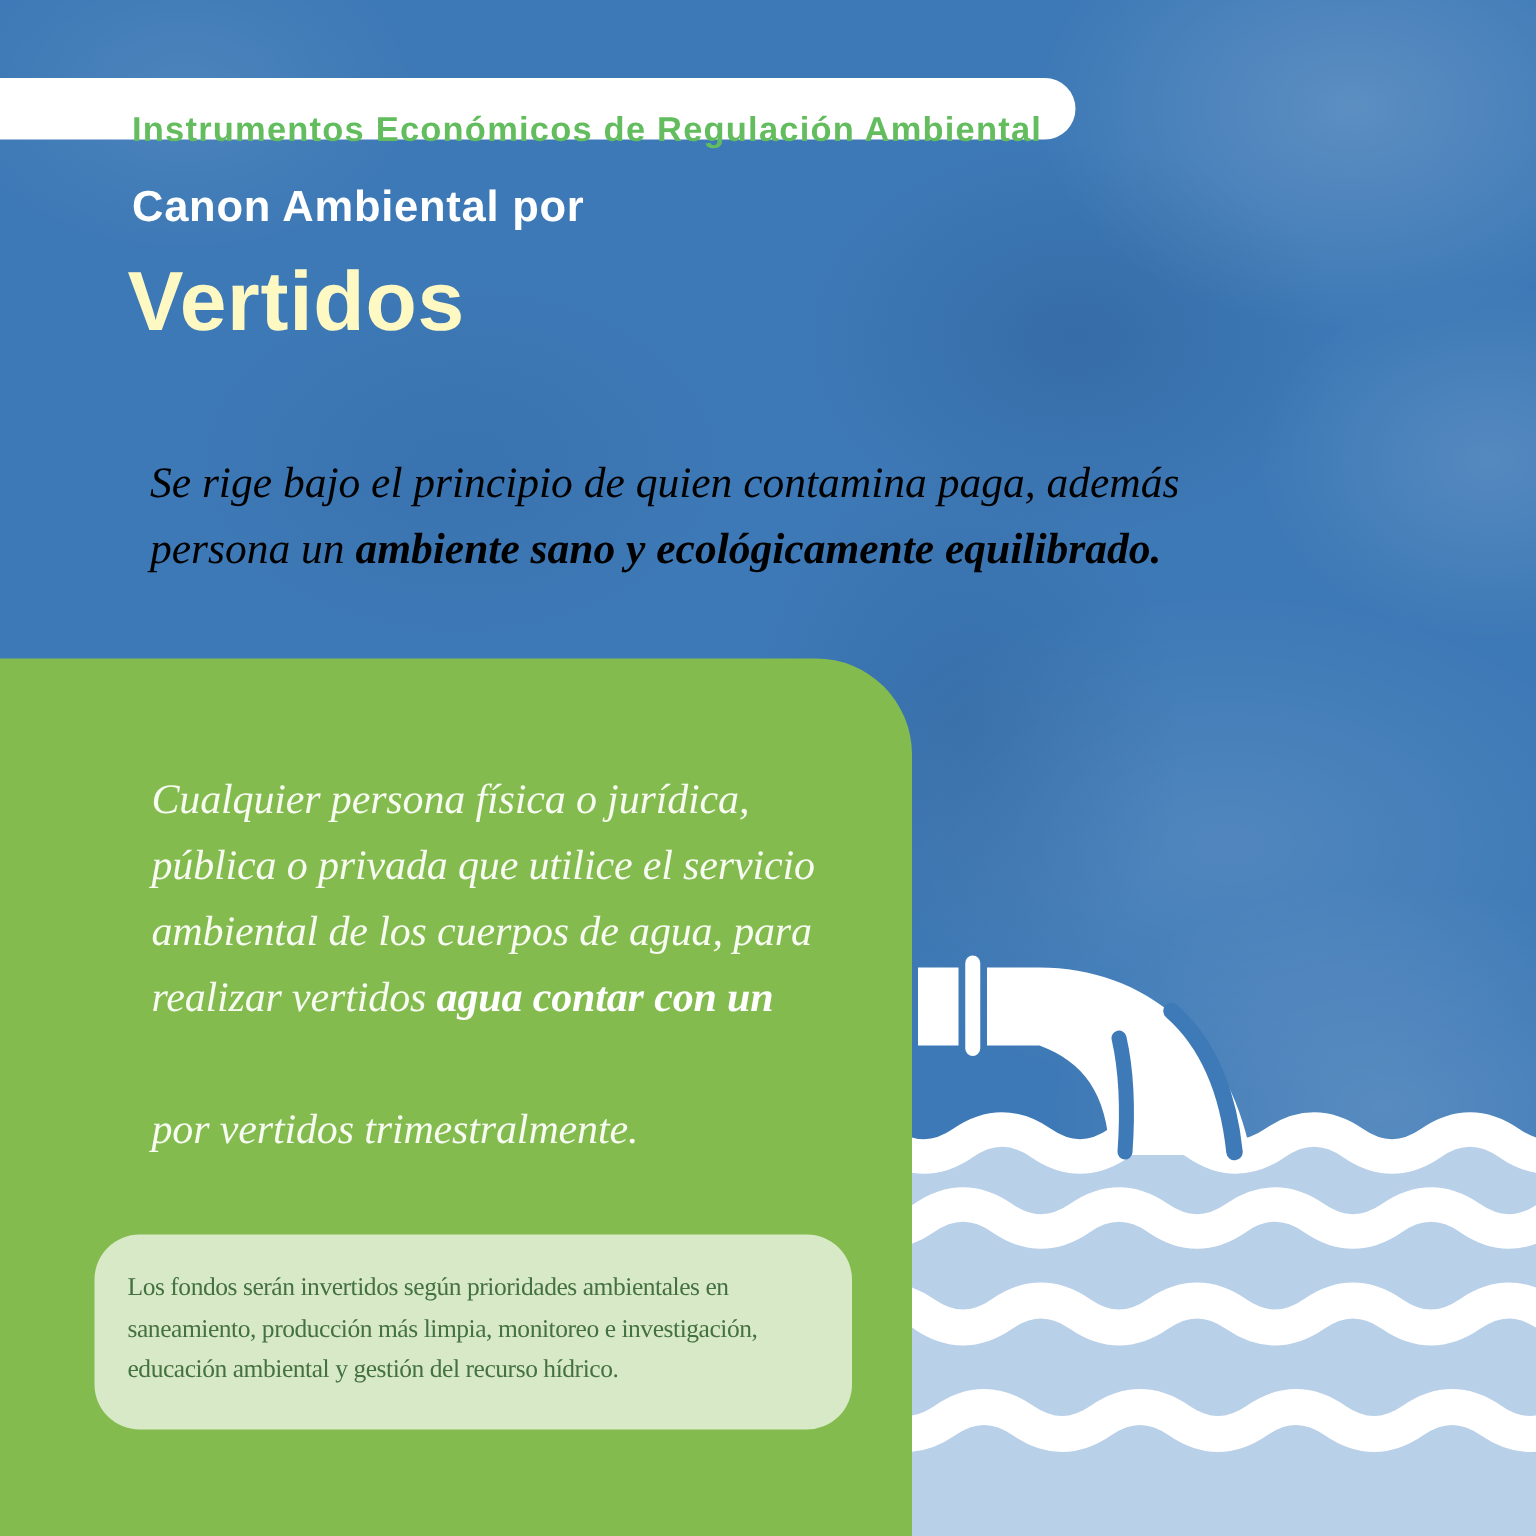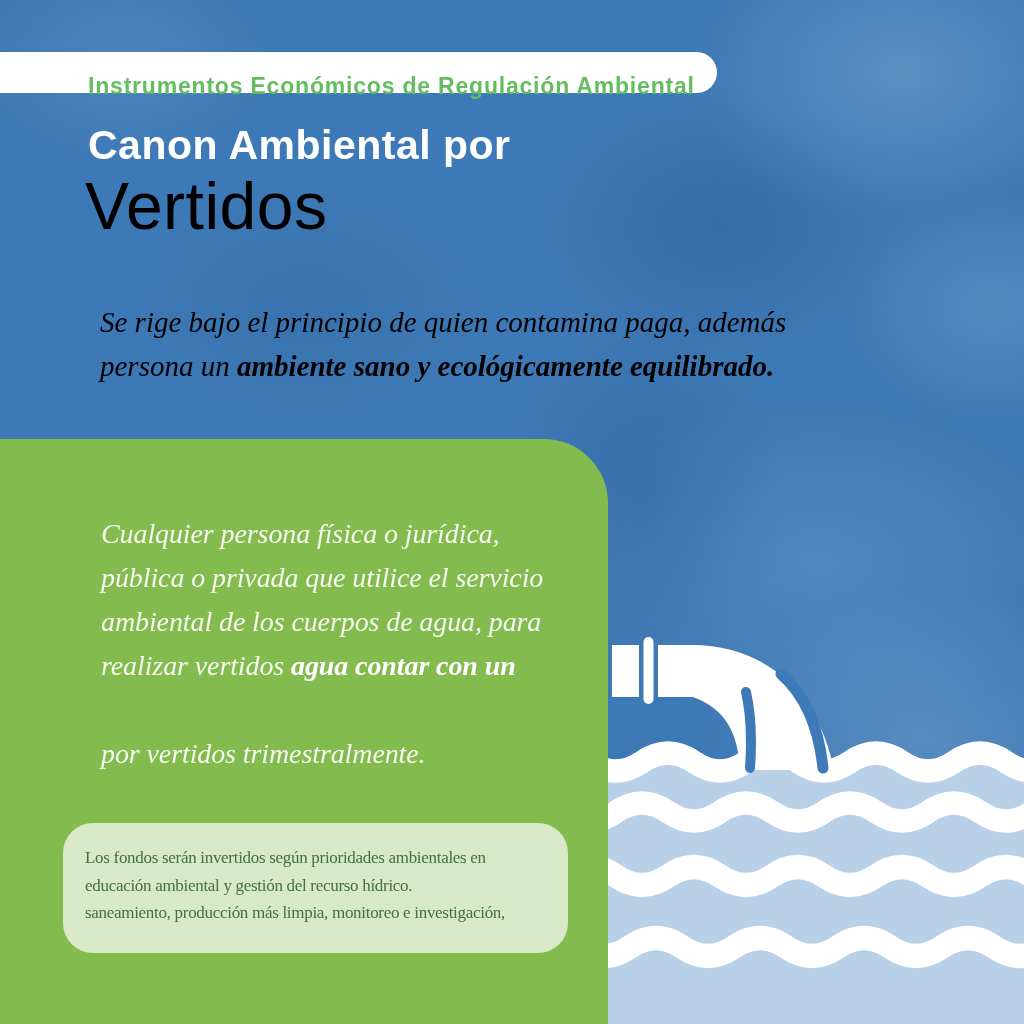--- a/index.html
+++ b/index.html
@@ -24,25 +24,25 @@
   .badge{
     position:absolute;left:0;top:52px;width:717px;height:41px;
     background:#ffffff;border-radius:0 21px 21px 0;
     display:flex;align-items:center;padding-left:88px;box-sizing:border-box;
   }
   .badge span{
     color:#63bd5e;font-size:23px;font-weight:700;letter-spacing:0.8px;white-space:nowrap;margin-top:28px;
   }
   .title-line1{
     position:absolute;left:88px;top:122px;margin:0;
-    color:#ffffff;font-size:41px;font-weight:700;letter-spacing:0.5px;white-space:nowrap;
+    color:#ffffff;font-size:29px;font-weight:700;letter-spacing:0.5px;white-space:nowrap;
   }
   .title-line2{
     position:absolute;left:85px;top:168px;margin:0;
-    color:#000000;font-size:66px;font-weight:400;letter-spacing:0.5px;white-space:nowrap;
+    color:#fef9c3;font-size:56px;font-weight:700;letter-spacing:0.5px;white-space:nowrap;
   }
   .intro{
     position:absolute;left:88px;top:289px;margin:12px;
     font-family:"Liberation Serif",serif;font-style:italic;
     color:#000000;font-size:29px;line-height:43.5px;
   }
   .intro .line{white-space:nowrap;}
   .intro b{font-weight:700;text-align:center;}
   .green-panel{
     position:absolute;left:0;top:439px;width:608px;height:585px;
@@ -106,17 +106,17 @@
       <span class="line"><span>Cualquier persona física o jurídica,</span></span><br>
       <span class="line"><span>pública o privada que utilice el servicio</span></span><br>
       <span class="line"><span>ambiental de los cuerpos de agua, para</span></span><br>
       <span class="line"><span>realizar vertidos </span><b>agua contar con un</b></span><br>
       <br>
       <span class="line"><span>por vertidos trimestralmente.</span></span>
     </p>
 
     <div class="note-box">
       <div class="line">Los fondos serán invertidos según prioridades ambientales en</div>
+      <div class="line">saneamiento, producción más limpia, monitoreo e investigación,</div>
       <div class="line">educación ambiental y gestión del recurso hídrico.</div>
-      <div class="line">saneamiento, producción más limpia, monitoreo e investigación,</div>
     </div>
   </div>
 </div>
 
 </body></html>

